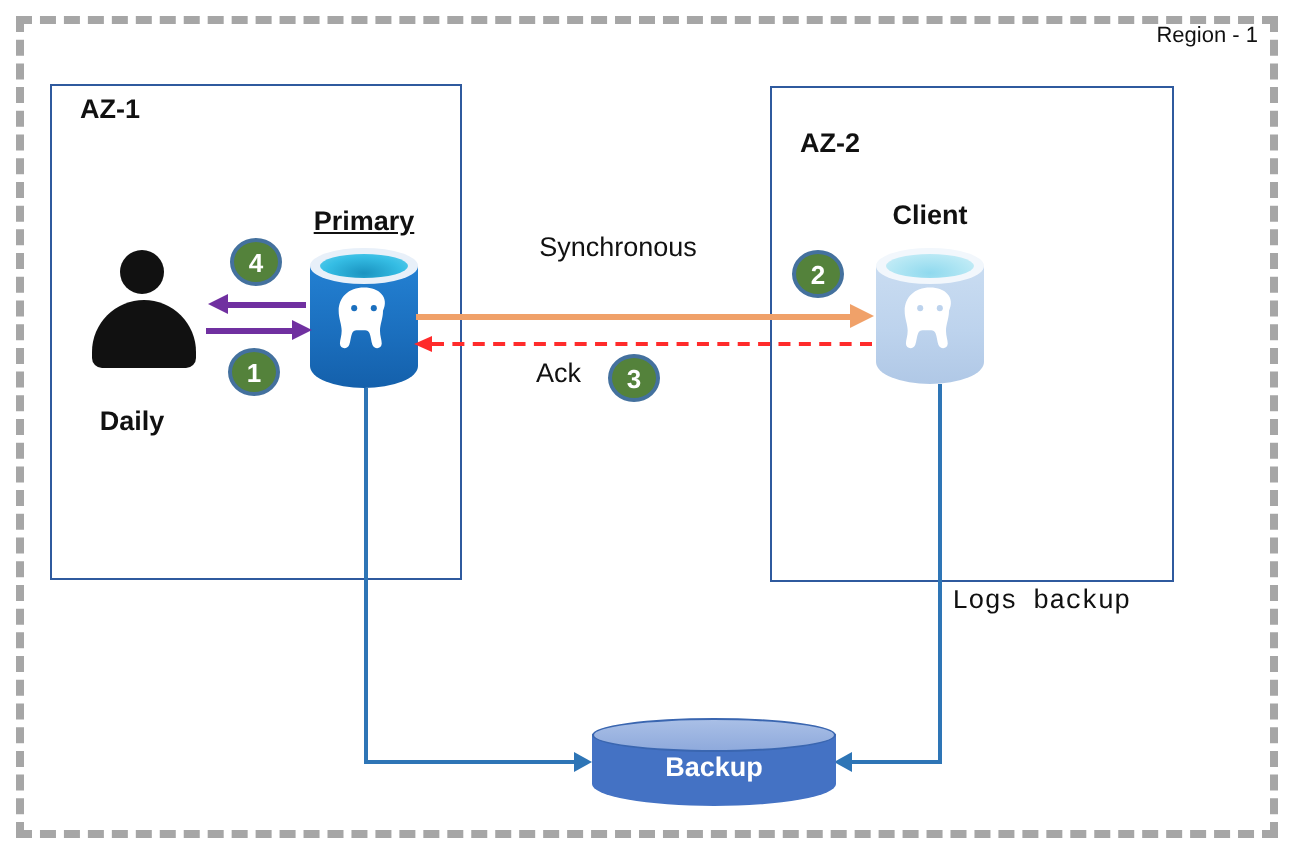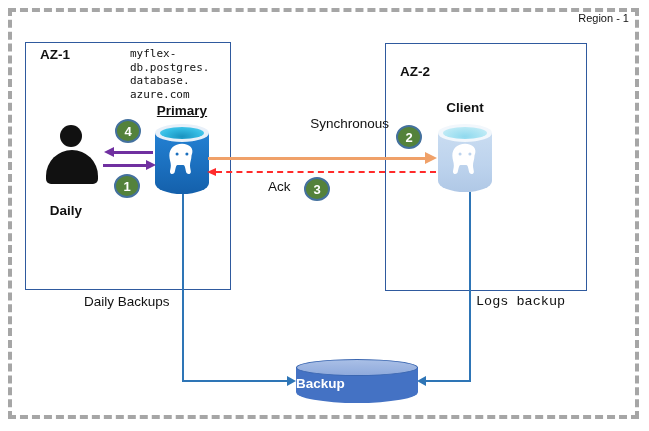--- a/index.html
+++ b/index.html
@@ -55,56 +55,52 @@
   .purple{background:#7030A0;}
   #arrow-p2c-line{left:113px;top:151px;width:40px;}
   #arrow-p2c-head{left:104px;top:147px;width:0;height:0;border-top:5.5px solid transparent;border-bottom:5.5px solid transparent;border-right:10px solid #7030A0;}
   #arrow-c2p-line{left:103px;top:164px;width:44px;}
   #arrow-c2p-head{left:146px;top:160px;width:0;height:0;border-top:5.5px solid transparent;border-bottom:5.5px solid transparent;border-left:10px solid #7030A0;}
   #arrow-repl-line{left:208px;top:157px;width:218px;background:#F0A169;}
   #arrow-repl-head{left:425px;top:152px;width:0;height:0;border-top:6.5px solid transparent;border-bottom:6.5px solid transparent;border-left:12px solid #F0A169;}
   #arrow-ack-line{left:216px;top:171px;width:220px;height:0;border-top:2px dashed #FF2B2B;}
   #arrow-ack-head{left:207px;top:168px;width:0;height:0;border-top:4.5px solid transparent;border-bottom:4.5px solid transparent;border-right:9px solid #FF2B2B;}
   
-  #repl-label{left:229px;top:116px;width:160px;text-align:right;font-size:13.5px;line-height:16.5px;}
+  #repl-label{left:229px;top:116px;width:160px;text-align:center;font-size:13.5px;line-height:16.5px;}
   #ack-label{left:268px;top:179px;font-size:13.5px;}
   #daily-backups-label{left:84px;top:294px;font-size:13.5px;}
   #logs-backup-label{left:476px;top:294px;font-size:13.5px;font-family:Liberation Mono, monospace;}
   
   .conn{background:#2E75B6;}
   #conn-primary-v{left:182px;top:194px;width:2px;height:188px;}
   #conn-primary-h{left:182px;top:380px;width:106px;height:2px;}
   #conn-primary-head{left:287px;top:376px;width:0;height:0;border-top:5px solid transparent;border-bottom:5px solid transparent;border-left:9px solid #2E75B6;}
   #conn-standby-v{left:469px;top:192px;width:2px;height:190px;}
   #conn-standby-h{left:426px;top:380px;width:45px;height:2px;}
   #conn-standby-head{left:417px;top:376px;width:0;height:0;border-top:5px solid transparent;border-bottom:5px solid transparent;border-right:9px solid #2E75B6;}
   
   #backup-icon{left:296px;top:359px;width:122px;height:44px;}
   #backup-body{left:0;top:8px;width:122px;height:36px;background:#4472C4;border-radius:0 0 61px 61px / 0 0 11px 11px;}
   #backup-top{left:0;top:0;width:122px;height:17px;border-radius:50%;background:linear-gradient(180deg,#a9bfe6 0%,#8FAADC 100%);border:1px solid #3A66B0;box-sizing:border-box;}
-  #backup-label{left:0;top:17px;width:122px;color:#fff;font-weight:bold;font-size:13.5px;}
+  #backup-label{left:0;top:17px;width:122px;text-align:center;color:#fff;font-weight:bold;font-size:13.5px;}
 </style>
 </head>
 <body>
 
 <div id="stage">
 
   <div class="abs" id="region-border"></div>
   <div class="abs" id="region-label">Region - 1</div>
 
   <div class="abs az-box" id="az1-box"></div>
   <div class="abs az-label" id="az1-label">AZ-1</div>
 
   <div class="abs az-box" id="az2-box"></div>
   <div class="abs az-label" id="az2-label">AZ-2</div>
 
-  <div class="abs" id="hostname"><span>myflex-</span>
-<span>db.postgres.</span>
-<span>database.</span>
-<span>azure.com</span></div>
 
   <div class="abs" id="client-icon">
     <div class="abs" id="client-head"></div>
     <div class="abs" id="client-body"></div>
   </div>
   <div class="abs node-label" id="client-label">Daily</div>
 
   <div class="abs node-label" id="primary-label">Primary</div>
   <div class="abs pg" id="primary-icon">
     <div class="abs pg-body"></div>
@@ -148,21 +144,20 @@
   <div class="abs step" id="step-2">2</div>
   <div class="abs step" id="step-3">3</div>
 
   <div class="abs conn" id="conn-primary-v"></div>
   <div class="abs conn" id="conn-primary-h"></div>
   <div class="abs" id="conn-primary-head"></div>
   <div class="abs conn" id="conn-standby-v"></div>
   <div class="abs conn" id="conn-standby-h"></div>
   <div class="abs" id="conn-standby-head"></div>
 
-  <div class="abs" id="daily-backups-label">Daily Backups</div>
   <div class="abs" id="logs-backup-label">Logs backup</div>
 
   <div class="abs" id="backup-icon">
     <div class="abs" id="backup-body"></div>
     <div class="abs" id="backup-top"></div>
     <div class="abs" id="backup-label">Backup</div>
   </div>
 
 </div>
 

